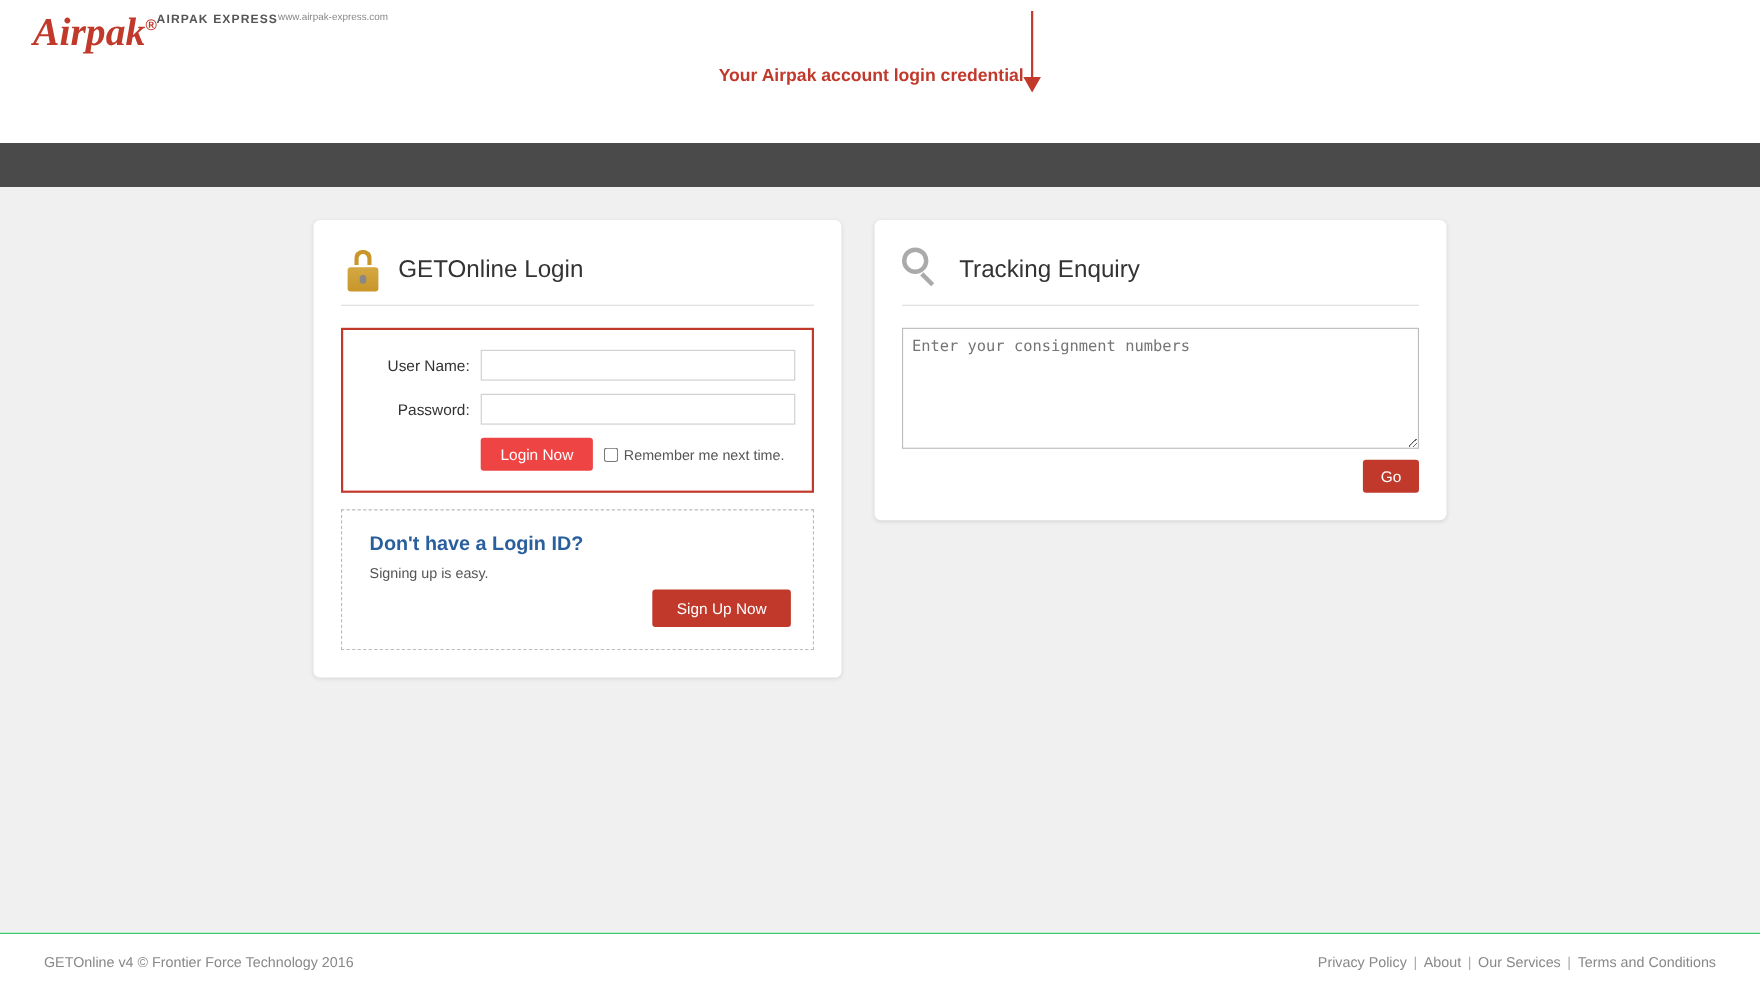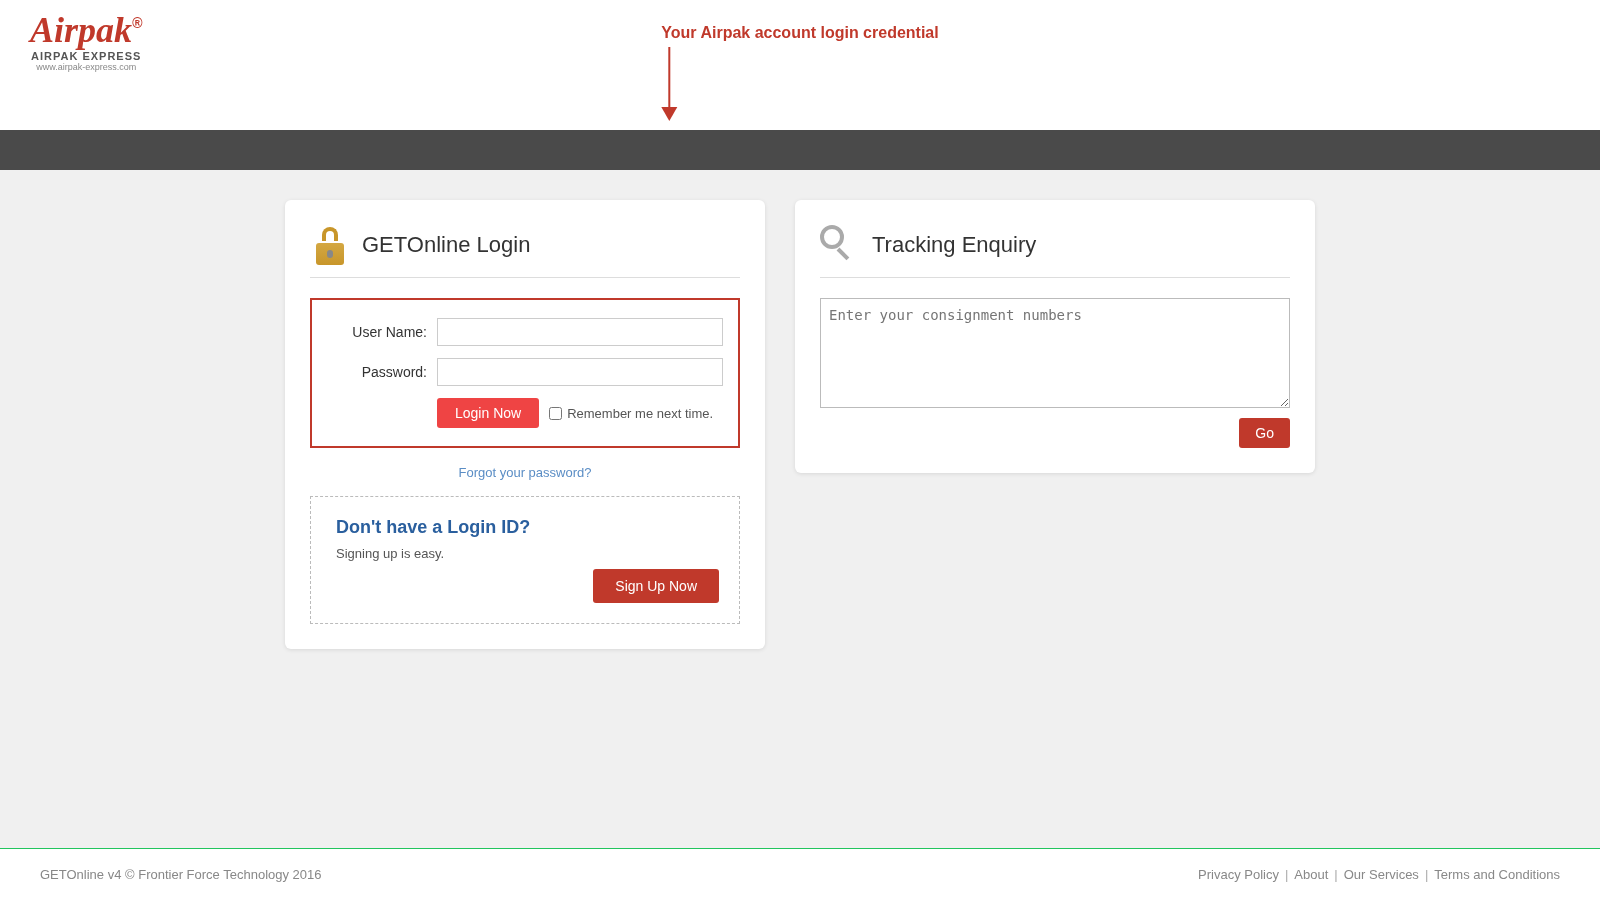--- a/index.html
+++ b/index.html
@@ -14,22 +14,21 @@
     .header {
       background: #fff;
       padding: 10px 30px;
       display: flex;
       align-items: flex-start;
       min-height: 130px;
       position: relative;
     }
     .logo-area {
       display: flex;
-      flex-direction: column;
-      align-items: center;
+      flex-direction: row;
     }
     .logo-text {
       font-size: 38px;
       font-family: 'Arial', cursive;
       color: #c0392b;
       font-style: italic;
       font-weight: bold;
       line-height: 1;
     }
     .logo-subtitle {
@@ -41,24 +40,23 @@
     }
     .logo-url {
       font-size: 9px;
       color: #888;
     }
     
     .annotation-container {
       position: absolute;
       left: 50%;
       transform: translateX(-50%);
-      top: 24px;
-      display: flex;
-      flex-direction: column;
-      align-items: flex-start;
+      top: 10px;
+      display: flex;
+      align-items: flex-end;
     }
     .annotation-text {
       color: #c0392b;
       font-weight: bold;
       font-size: 16px;
       margin-bottom: 5px;
     }
     .annotation-arrow {
       display: flex;
       flex-direction: column;
@@ -373,23 +371,20 @@
       </div>
       <div class="form-actions">
         <button class="btn-login">Login Now</button>
         <label class="remember-label">
           <input type="checkbox" style="">
           <span>Remember me next time.</span>
         </label>
       </div>
     </div>
 
-    <div class="forgot-link">
-      <a href="#">Forgot your password?</a>
-    </div>
 
     <div class="signup-box">
       <div class="signup-title">Don't have a Login ID?</div>
       <div class="signup-sub">Signing up is easy.</div>
       <div class="signup-btn-row">
         <button class="btn-signup">Sign Up Now</button>
       </div>
     </div>
   </div>
 

